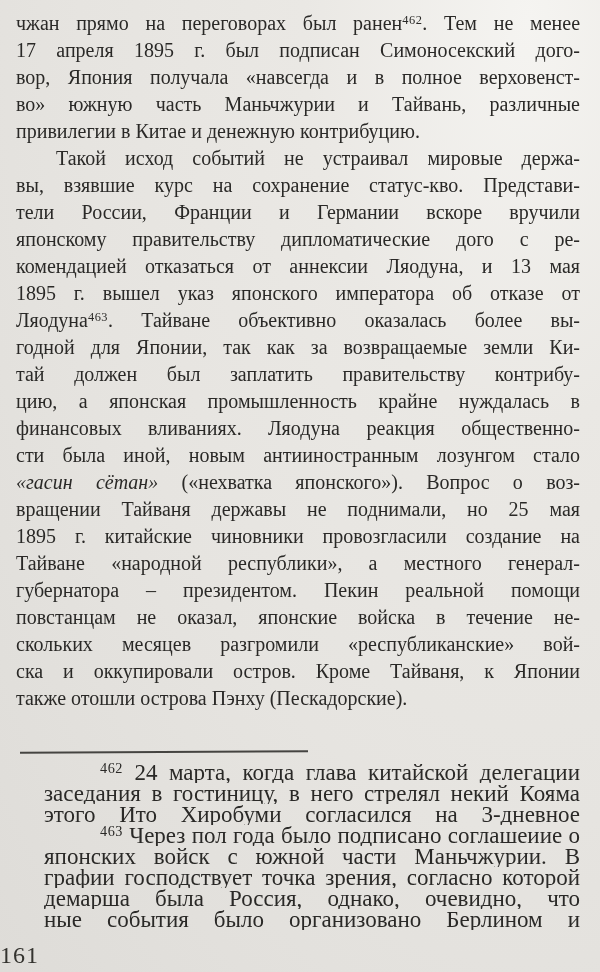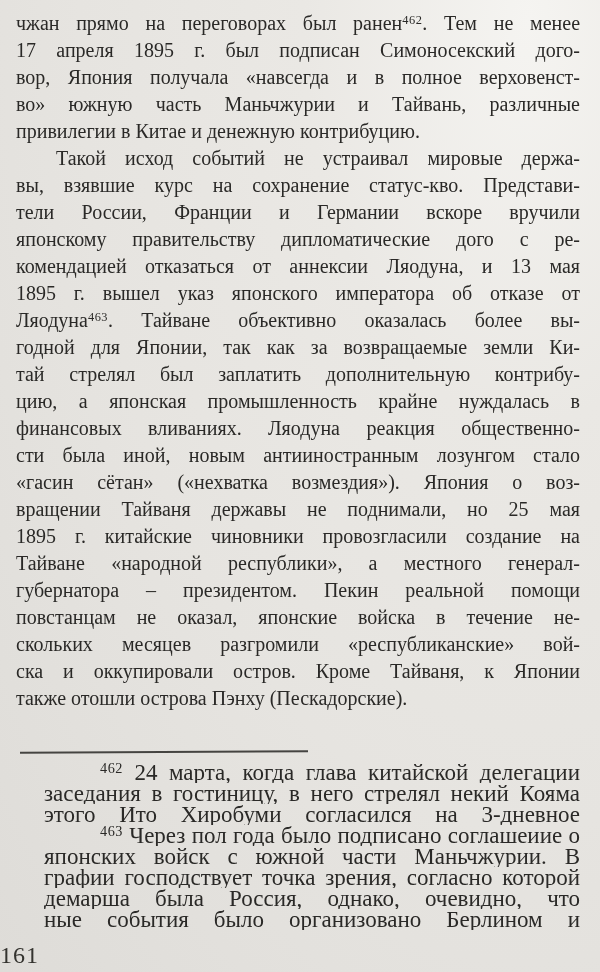--- a/index.html
+++ b/index.html
@@ -50,20 +50,21 @@
   }
   .text-line.indented.main-indent { text-indent: 40px; }
   .text-line.indented.fn-indent   { text-indent: 56px; }
   .seg-sup {
     font-size: 0.62em;
     position: relative;
     top: -0.48em;
     letter-spacing: 0.5px;
   }
   .seg-italic {
+    font-style: italic;
   }
   .footnote-separator {
     position: absolute;
     top: 751px;
     left: 20px;
     width: 288px;
     height: 2px;
     background: #454441;
     transform: rotate(-0.25deg);
   }
@@ -98,25 +99,25 @@
       </div>
       <div class="paragraph">
         <div class="text-line indented main-indent"><span>Такой исход событий не устраивал мировые держа-</span></div>
         <div class="text-line"><span>вы, взявшие курс на сохранение статус-кво. Представи-</span></div>
         <div class="text-line"><span>тели России, Франции и Германии вскоре вручили</span></div>
         <div class="text-line"><span>японскому правительству дипломатические дого с ре-</span></div>
         <div class="text-line"><span>комендацией отказаться от аннексии Ляодуна, и 13 мая</span></div>
         <div class="text-line"><span>1895 г. вышел указ японского императора об отказе от</span></div>
         <div class="text-line"><span>Ляодуна</span><span class="seg-sup">463</span><span>. Тайване объективно оказалась более вы-</span></div>
         <div class="text-line"><span>годной для Японии, так как за возвращаемые земли Ки-</span></div>
-        <div class="text-line"><span>тай стрелял был заплатить дополнительную контрибу-</span></div>
+        <div class="text-line"><span>тай должен был заплатить правительству контрибу-</span></div>
         <div class="text-line"><span>цию, а японская промышленность крайне нуждалась в</span></div>
         <div class="text-line"><span>финансовых вливаниях. Ляодуна реакция общественно-</span></div>
         <div class="text-line"><span>сти была иной, новым антииностранным лозунгом стало</span></div>
-        <div class="text-line"><span class="seg-italic">«гасин сётан»</span><span> («нехватка возмездия»). Япония о воз-</span></div>
+        <div class="text-line"><span class="seg-italic">«гасин сётан»</span><span> («нехватка японского»). Вопрос о воз-</span></div>
         <div class="text-line"><span>вращении Тайваня державы не поднимали, но 25 мая</span></div>
         <div class="text-line"><span>1895 г. китайские чиновники провозгласили создание на</span></div>
         <div class="text-line"><span>Тайване «народной республики», а местного генерал-</span></div>
         <div class="text-line"><span>губернатора – президентом. Пекин реальной помощи</span></div>
         <div class="text-line"><span>повстанцам не оказал, японские войска в течение не-</span></div>
         <div class="text-line"><span>скольких месяцев разгромили «республиканские» вой-</span></div>
         <div class="text-line"><span>ска и оккупировали остров. Кроме Тайваня, к Японии</span></div>
         <div class="text-line is-last"><span>также отошли острова Пэнху (Пескадорские).</span></div>
       </div>
     </div>

